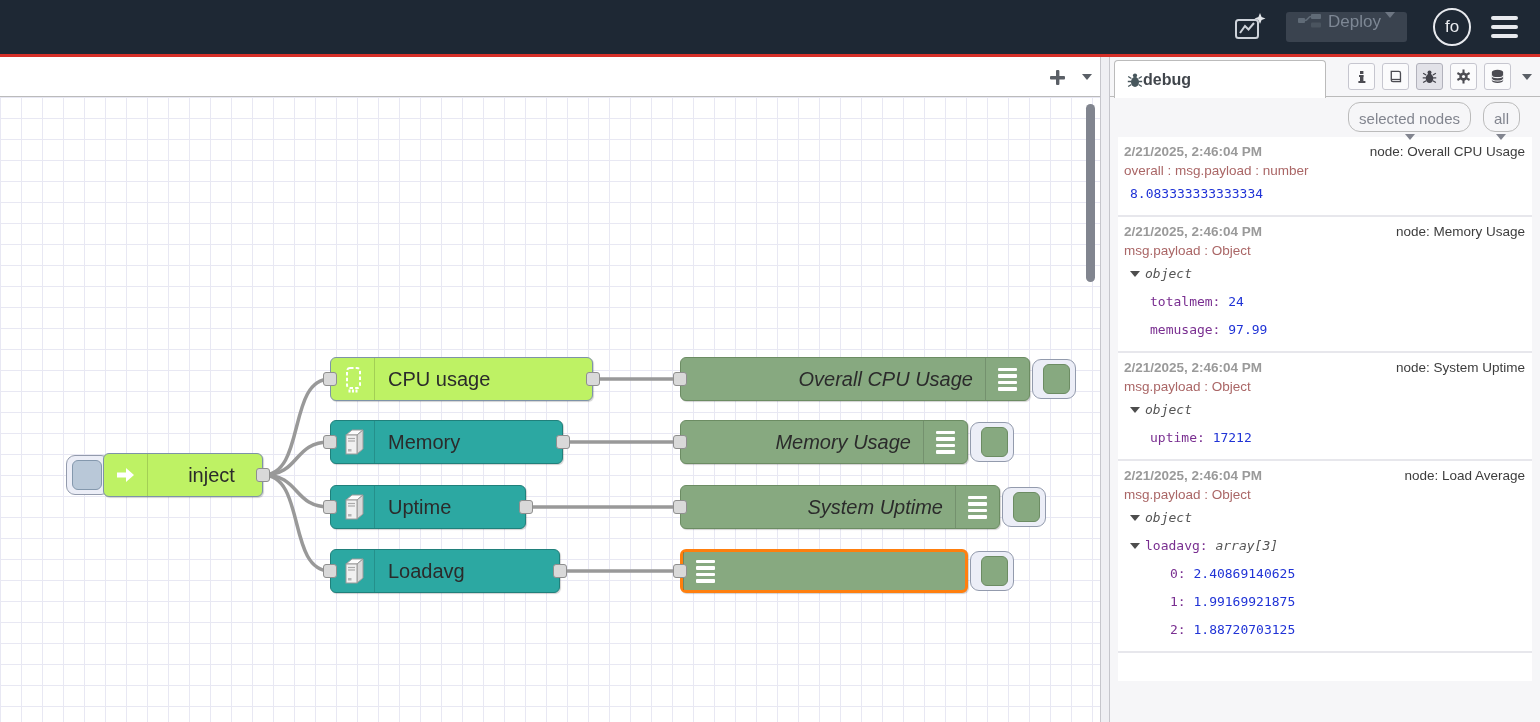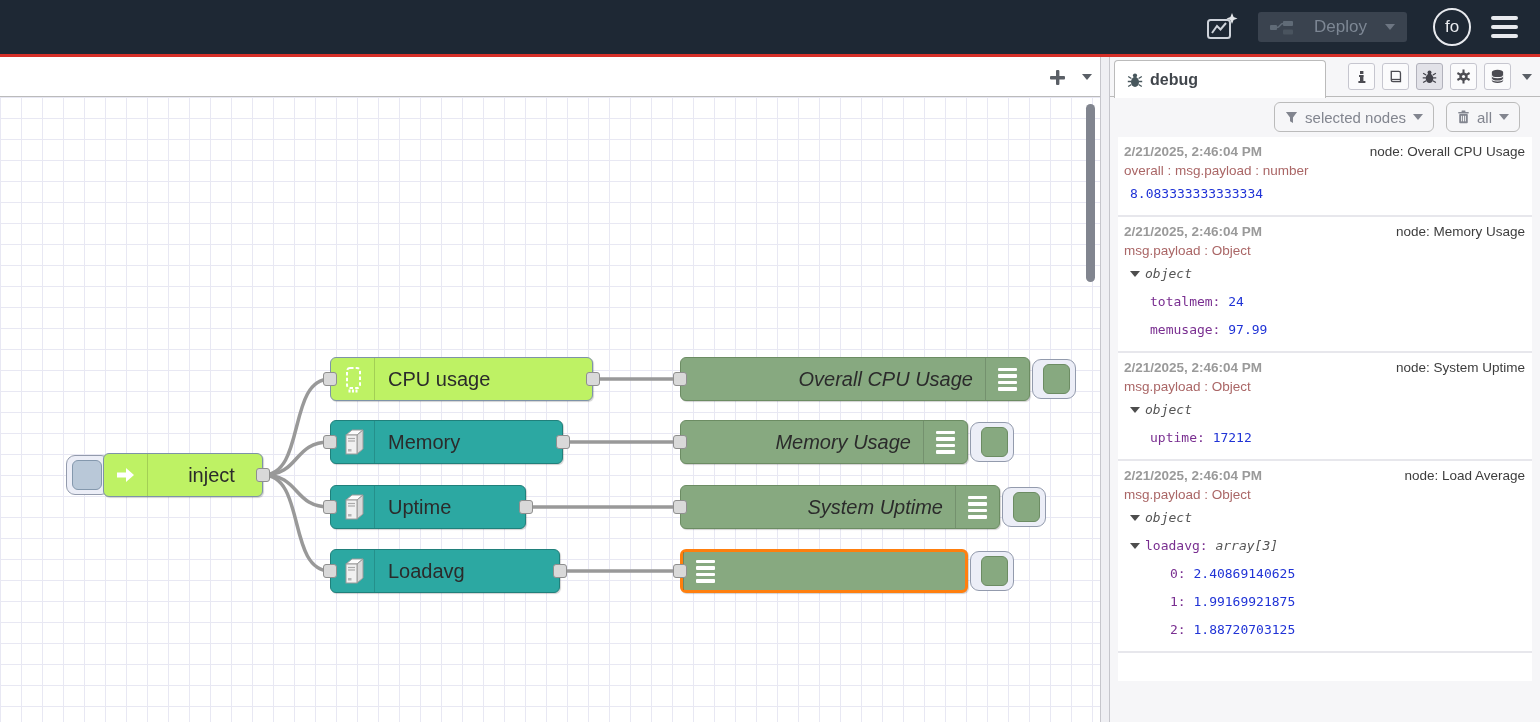--- a/index.html
+++ b/index.html
@@ -3,21 +3,21 @@
 <meta charset="utf-8">
 <style>
   * { margin:0; padding:0; box-sizing:border-box; }
   html,body { width:1540px; height:722px; overflow:hidden; }
   body { font-family:"Liberation Sans", sans-serif; background:#fff; position:relative; }
 
   
   .header { position:absolute; left:0; top:0; width:1540px; height:54px; background:#1e2834; display:flex; align-items:center; justify-content:flex-end; padding-right:18px; gap:16px; }
   .accent-line { position:absolute; left:0; top:54px; width:1540px; height:3px; background:#d62f28; }
   .hdr-iconbtn { width:40px; height:36px; display:flex; align-items:center; justify-content:center; cursor:pointer; }
-  .deploy-btn { height:30px; background:#3a434f; border-radius:3px; display:flex; align-items:center; padding:0 12px; gap:18px; margin-right:10px; }
+  .deploy-btn { height:30px; background:#3a434f; border-radius:3px; display:flex; padding:0 12px; gap:4px; margin-right:10px; }
   .deploy-label { color:#7d8794; font-size:17px; }
   .chev { width:0; height:0; border-left:5px solid transparent; border-right:5px solid transparent; border-top:6px solid #6d7682; }
   .avatar { width:38px; height:38px; border-radius:50%; border:2px solid #e8eaee; color:#e8eaee; font-size:17px; display:flex; align-items:center; justify-content:center; }
   .hamburger { display:flex; flex-direction:column; gap:5px; padding:4px; cursor:pointer; }
   .hamburger div { width:27px; height:4px; background:#e8eaee; border-radius:2px; }
 
   
   .workspace-tabbar { position:absolute; left:0; top:57px; width:1100px; height:40px; background:#fff; border-bottom:1px solid #bbb; }
   .wtab-actions { position:absolute; right:8px; top:6px; display:flex; gap:16px; align-items:center; height:28px; }
   .canvas { position:absolute; left:0; top:97px; width:1100px; height:625px; background:#fff;
@@ -44,26 +44,26 @@
   .port { position:absolute; width:14px; height:14px; background:#d9d9d9; border:1.5px solid #8f8f8f; border-radius:3px; z-index:4; }
   .btn-outer { position:absolute; width:44px; height:40px; background:#eceef7; border:1px solid #939bad; border-radius:9px; z-index:1; }
   .inject-btn-inner { position:absolute; left:5px; top:4px; width:30px; height:30px; background:#b9c8d8; border:1px solid #8498ad; border-radius:6px; }
   .dbg-btn-inner { position:absolute; right:5px; top:4px; width:27px; height:30px; background:#87a980; border:1px solid #6c8c63; border-radius:6px; }
   .listbars { display:flex; flex-direction:column; gap:3px; }
   .listbars div { width:19px; height:3.5px; background:#fff; border-radius:1px; }
 
   
   .sidebar { position:absolute; left:1110px; top:57px; width:430px; height:665px; background:#f6f6f8; }
   .side-tabbar { position:relative; height:40px; background:#f6f6f8; border-bottom:1px solid #bbb; }
-  .side-tab { position:absolute; left:4px; top:3px; width:212px; height:38px; background:#fff; border:1px solid #bbb; border-bottom:none; border-radius:4px 4px 0 0; display:flex; align-items:center; gap:7px; padding-left:12px; font-weight:bold; font-size:16px; color:#41464c; }
+  .side-tab { position:absolute; left:4px; top:3px; width:212px; height:38px; background:#fff; border:1px solid #bbb; border-bottom:none; border-radius:4px 4px 0 0; display:flex; align-items:center; padding-left:12px; font-weight:bold; font-size:16px; color:#41464c; }
   .side-iconrow { position:absolute; right:8px; top:6px; display:flex; gap:7px; align-items:center; }
   .sq-btn { width:27px; height:27px; border:1px solid #c6c6cf; border-radius:3px; background:#fbfbfc; display:flex; align-items:center; justify-content:center; }
   .sq-btn.active { background:#e2e2e8; border-color:#b2b2bc; }
   .filter-row { height:40px; display:flex; justify-content:flex-end; align-items:center; gap:12px; padding:0 20px 0 0; }
-  .pill-btn { height:30px; border:1px solid #bbb; border-radius:6px; display:flex; align-items:center; gap:7px; padding:0 10px; color:#82858f; font-size:15px; background:transparent; }
+  .pill-btn { height:30px; border:1px solid #bbb; border-radius:12px; display:flex; align-items:center; gap:7px; padding:0 10px; color:#82858f; font-size:15px; background:transparent;flex-direction:column; }
 
   .msg-list { margin:0 8px; background:#fff; height:544px; overflow:hidden; }
   .msg { padding:5px 5px 7px 6px; border-bottom:2px solid #e7e7ec; }
   .msg-meta { display:flex; justify-content:space-between; font-size:13.5px; line-height:19px; }
   .msg-ts { color:#9a9a9a;font-weight:bold; }
   .msg-node { color:#3d3d3d; padding-right:2px; }
   .msg-prop { color:#a66; font-size:13.5px; line-height:19px; }
   .trow { font-family:"DejaVu Sans Mono", monospace; font-size:13px; line-height:28px; color:#2033d6; white-space:nowrap; }
   .tri { display:inline-block; width:0; height:0; border-left:5px solid transparent; border-right:5px solid transparent; border-top:6px solid #4d4d4d; margin-right:5px; position:relative; top:-1px; }
   .obj { font-style:italic; color:#555; }

